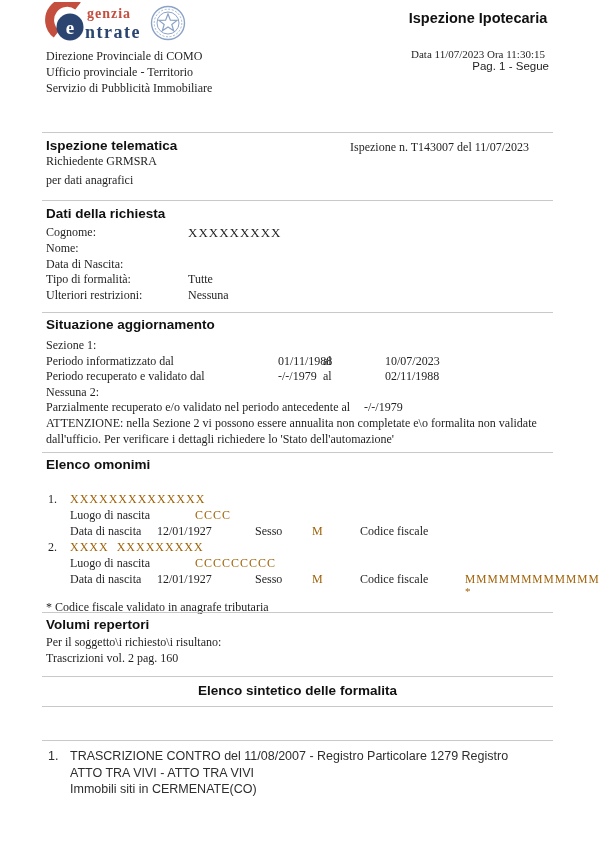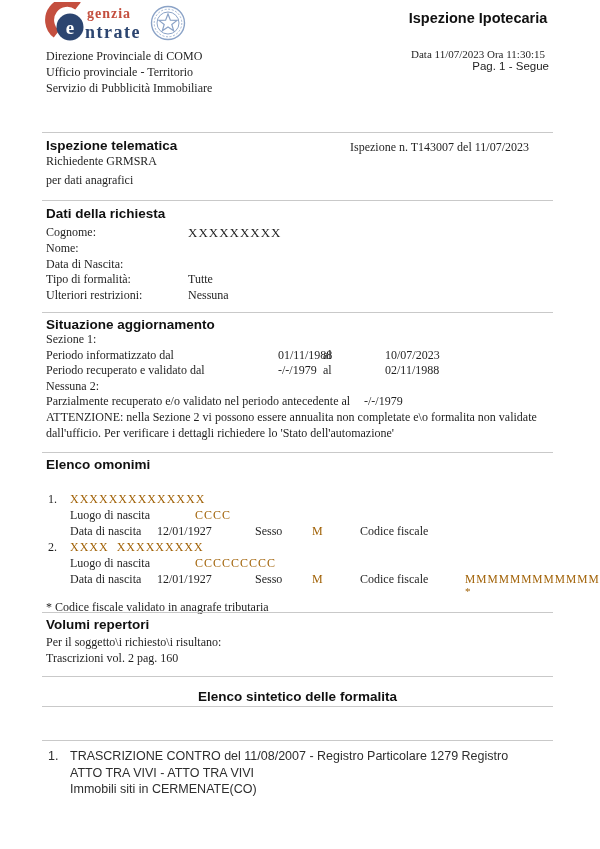--- a/index.html
+++ b/index.html
@@ -119,21 +119,21 @@
     </div>
     <div class="kv">
       <span>Ulteriori restrizioni:</span>
       <span class="val">Nessuna</span>
     </div>
   </div>
 
   <div class="rule" style="top:312px;"></div>
 
   <div class="sec" style="top:317px;">
-    <div class="sec-head" style="margin-bottom:0;">Situazione aggiornamento</div>
+    <div class="sec-head" style="margin-bottom:6px;">Situazione aggiornamento</div>
     <div class="sit-row">Sezione 1:</div>
     <div class="sit-row">
       <span>Periodo informatizzato dal</span>
       <span class="v1">01/11/1988</span>
       <span class="va">al</span>
       <span class="v2">10/07/2023</span>
     </div>
     <div class="sit-row">
       <span>Periodo recuperato e validato dal</span>
       <span class="v1">-/-/1979</span>
@@ -200,21 +200,21 @@
   <div class="rule" style="top:612px;"></div>
 
   <div class="sec" style="top:617px;">
     <div class="sec-head" style="margin-bottom:3px;">Volumi repertori</div>
     <div class="body-line" style="line-height:15.5px;">Per il soggetto\i richiesto\i risultano:</div>
     <div class="body-line" style="line-height:15.5px;">Trascrizioni vol. 2 pag. 160</div>
   </div>
 
   <div class="rule" style="top:676px;"></div>
 
-  <div class="sec centered-head" style="top:681px;margin-top:6px;">
+  <div class="sec centered-head" style="top:681px;">
     <span class="sec-head" style="padding-left:0;">Elenco sintetico delle formalita</span>
   </div>
 
   <div class="rule" style="top:706px;"></div>
 
 
   <div class="rule" style="top:740px;"></div>
 
   <div class="sec fitem" style="top:748px;">
     <div class="fnum">1.</div>

